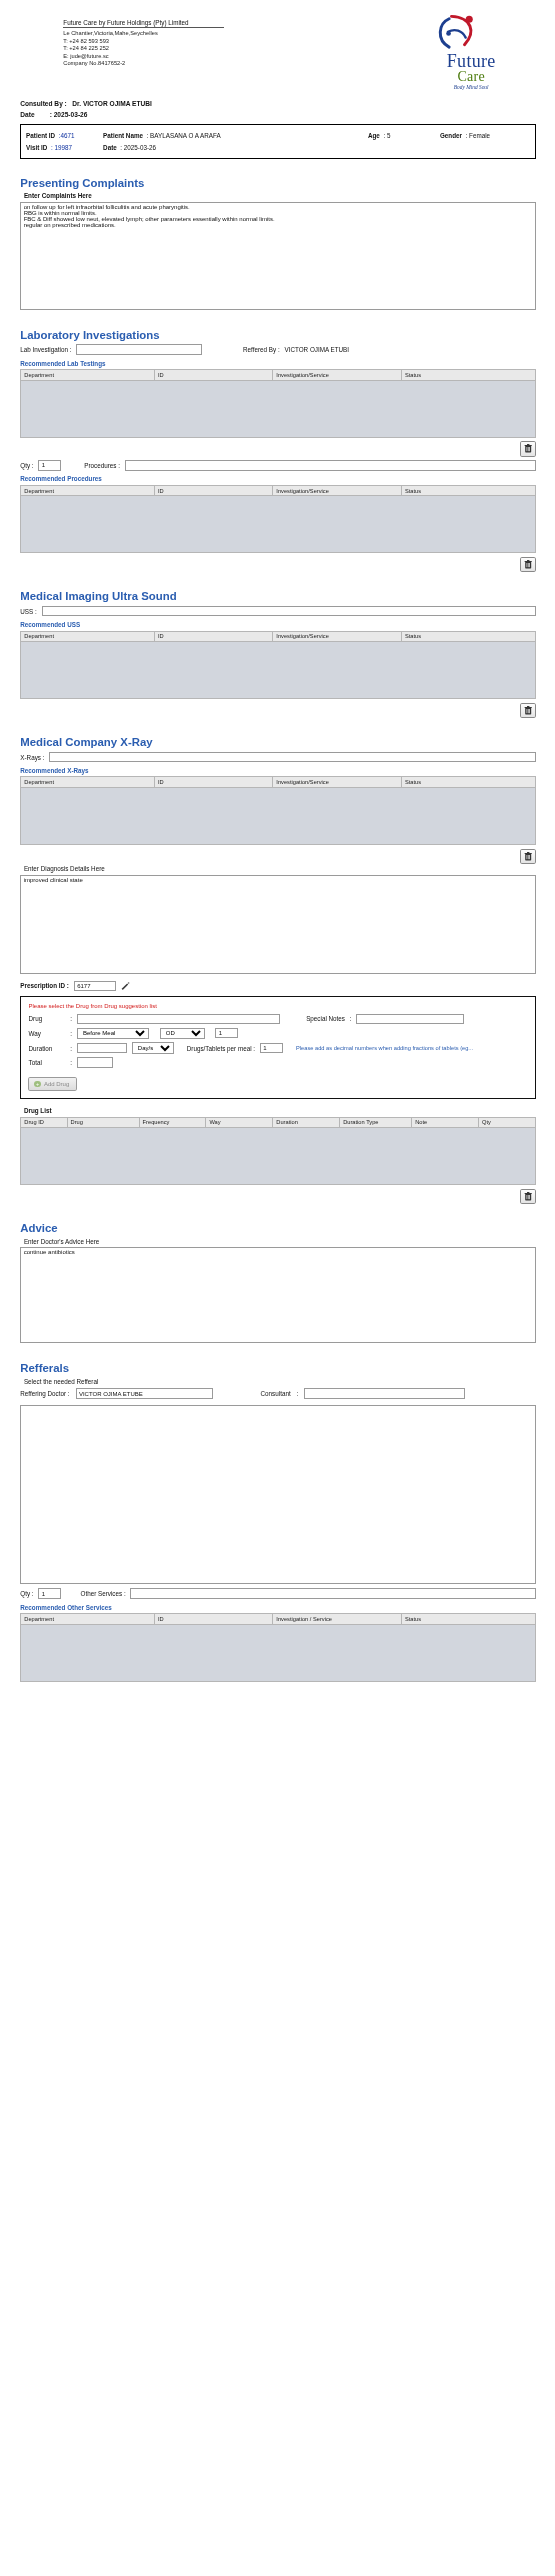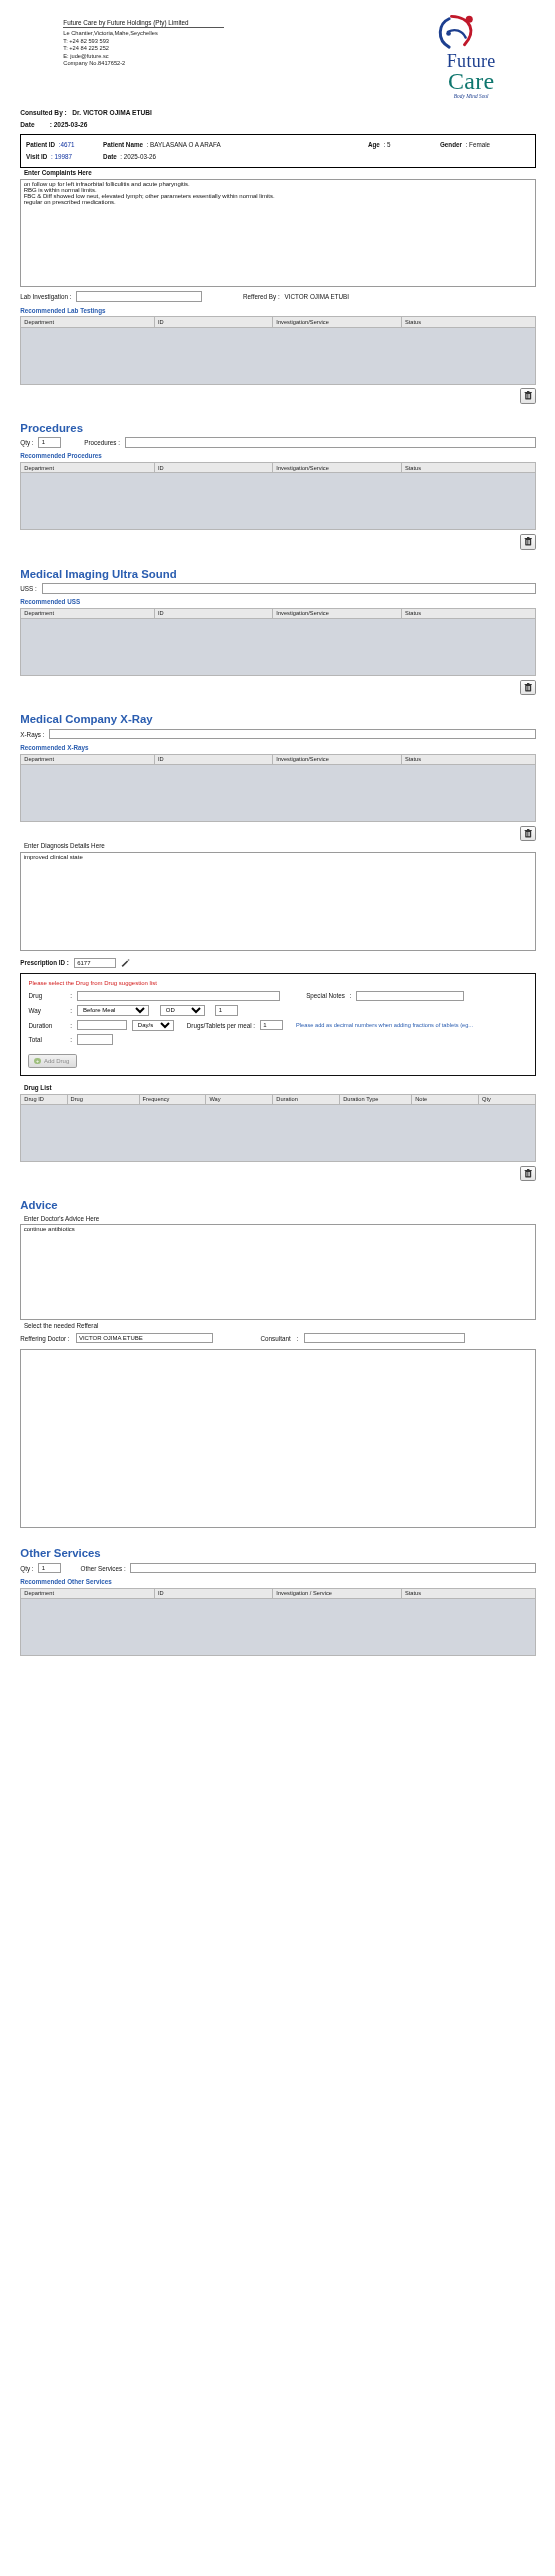--- a/index.html
+++ b/index.html
@@ -27,21 +27,21 @@
     border-bottom: 0.6px solid #555;
     padding-bottom: 1.2px;
     display: inline-block;
     width: 161px;
   }
   .lh-lines { margin-top: 1.8px; line-height: 1.32; font-size: 5.7px; color:#222; }
   .logo-wrap { width: 129px; display:flex; flex-direction:column; align-items:center; padding-top: 3.6px;}
   .logo-art { position: relative; width: 114px; height: 39px; }
   .logo-text { font-family: "Liberation Serif", serif; text-align:center; line-height:0.95; }
   .logo-future { font-size: 18px; color:#1d3f8f; letter-spacing:0.3px; }
-  .logo-care { font-size: 24px; color:#0f766e; letter-spacing:0.3px; }
+  .logo-care { font-size: 14px; color:#4d7c0f; letter-spacing:0.3px; }
   .logo-tag { font-size: 5.4px; color:#1d3f8f; font-style: italic; margin-top:1.2px;}
 
   .consult-row { font-size: 6.6px; font-weight: bold; margin: 6px 0 0 0; }
   .consult-row .val { font-weight: bold; margin-left: 3.6px; }
   .date-row { font-size: 6.6px; font-weight: bold; margin: 4.8px 0 6px 0; }
   .date-row .lbl { display:inline-block; width: 27.5px; }
 
   
   .patient-bar {
     border: 0.6px solid #000;
@@ -226,27 +226,29 @@
         <span class="pb-val">: 19987</span>
       </div>
       <div class="pb-seg c2">
         <span class="pb-lbl">Date</span>
         <span class="pb-val dark">: 2025-03-26</span>
       </div>
     </div>
   </div>
 
   
+  <h2 class="sect">Presenting Complaints</h2>
   <div class="sublabel b">Enter Complaints Here</div>
   <textarea class="txt big-area" style="">on follow up for left infraorbital folliculitis and acute pharyngitis.
 RBG is within normal limits.
 FBC &amp; Diff showed low neut, elevated lymph; other parameters essentially within normal limits.
 regular on prescribed medications.</textarea>
 
   
+  <h2 class="sect">Laboratory  Investigations</h2>
   <div class="field-row">
     <span>Lab Investigation :</span>
     <input class="txt" style="width: 126px;" value="">
     <span style="margin-left:36px">Reffered By :</span>
     <span>VICTOR OJIMA ETUBI</span>
   </div>
   <div class="reco-link">Recommended Lab Testings</div>
   <table class="grid">
     <tbody>
         <tr>
@@ -265,21 +267,20 @@
         <rect x="1" y="1.5" width="12" height="2" rx="0.6" fill="#333"></rect>
         <rect x="5" y="0" width="4" height="1.6" fill="#333"></rect>
         <rect x="4.3" y="5" width="1.1" height="7" fill="#fff"></rect>
         <rect x="6.5" y="5" width="1.1" height="7" fill="#fff"></rect>
         <rect x="8.7" y="5" width="1.1" height="7" fill="#fff"></rect>
       </svg>
     </div>
   </div>
 
   
-  <h2 class="sect">Procedures</h2>
   <div class="field-row">
     <span>Qty :</span>
     <input class="txt mini" value="1" style="">
     <span style="margin-left:18px">Procedures :</span>
     <input class="txt" style="flex: 1 1 0%;" value="">
   </div>
   <div class="reco-link">Recommended Procedures</div>
   <table class="grid">
     <tbody>
         <tr>
@@ -458,32 +459,32 @@
       </svg>
     </div>
   </div>
 
   
   <h2 class="sect">Advice</h2>
   <div class="sublabel">Enter Doctor's Advice Here</div>
   <textarea class="txt" style="width: 100%; height: 96px;">continue antibiotics</textarea>
 
   
+  <h2 class="sect">Refferals</h2>
   <div class="sublabel">Select the needed Refferal</div>
   <div class="ref-top">
     <span>Reffering Doctor :</span>
     <input class="txt" style="width: 137px;" value="VICTOR OJIMA ETUBE">
     <span style="margin-left:42px">Consultant</span>
     <span>:</span>
     <input class="txt" style="width: 161px;" value="">
   </div>
   <textarea class="txt ref-big" style=""></textarea>
 
   
-  <h2 class="sect">Other Services</h2>
   <div class="field-row">
     <span>Qty :</span>
     <input class="txt mini" value="1" style="">
     <span style="margin-left:14.3px">Other Services :</span>
     <input class="txt" style="flex: 1 1 0%;" value="">
   </div>
   <div class="reco-link">Recommended Other Services</div>
   <table class="grid">
     <tbody>
         <tr>

